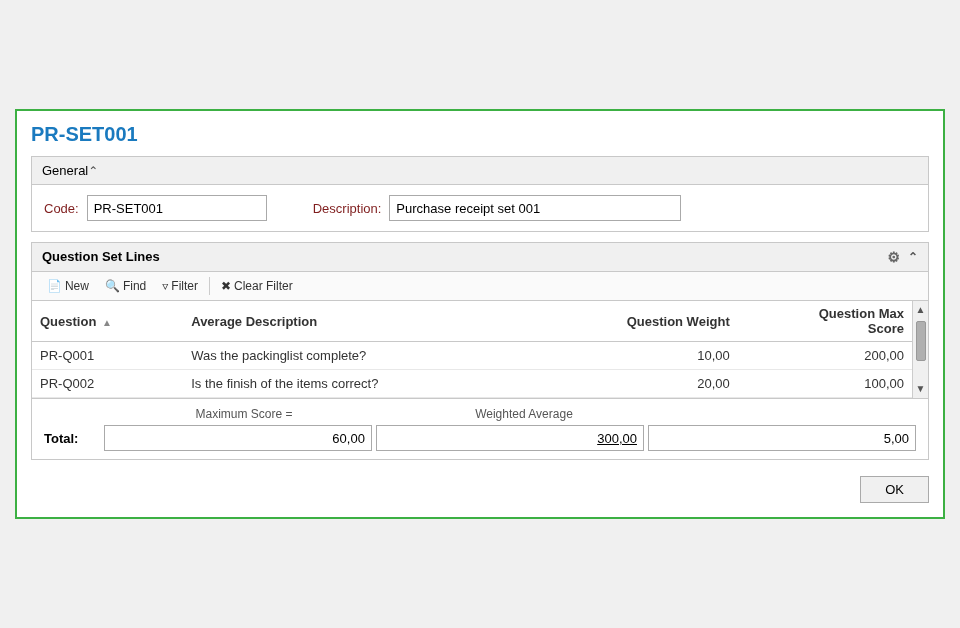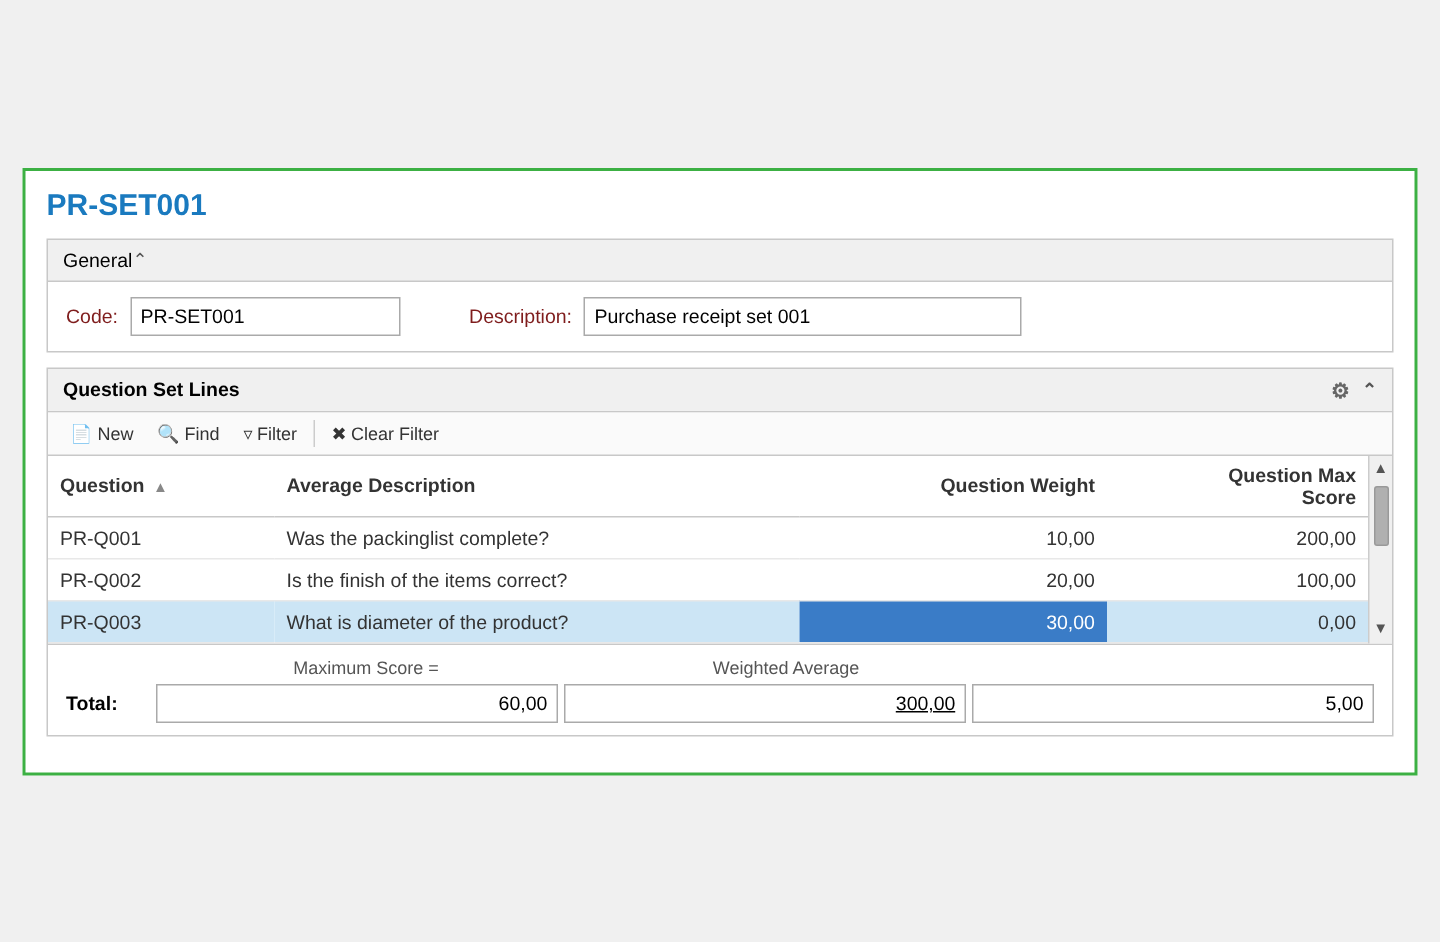--- a/index.html
+++ b/index.html
@@ -265,26 +265,20 @@
               <td>Was the packinglist complete?</td>
               <td class="right">10,00</td>
               <td class="right">200,00</td>
             </tr>
             <tr>
               <td>PR-Q002</td>
               <td>Is the finish of the items correct?</td>
               <td class="right">20,00</td>
               <td class="right">100,00</td>
             </tr>
-            <tr class="selected">
-              <td>PR-Q003</td>
-              <td>What is diameter of the product?</td>
-              <td class="right editable-cell">30,00</td>
-              <td class="right">0,00</td>
-            </tr>
           </tbody>
         </table>
       </div>
       <div class="scrollbar-area">
         <span class="scroll-arrow">▲</span>
         <div class="scroll-thumb"></div>
         <span class="scroll-arrow" style="margin-top:auto;">▼</span>
       </div>
     </div>
 
@@ -296,13 +290,16 @@
       </div>
       <div class="totals-row">
         <div class="total-label">Total:</div>
         <input type="text" class="total-input" style="width: 270px; padding-left: 48px;" value="60,00">
         <input type="text" class="total-input" style="width: 270px; margin-left: 4px; text-decoration: underline;" value="300,00">
         <input type="text" class="total-input" style="width: 270px; margin-left: 4px;" value="5,00">
       </div>
     </div>
   </div>
 
+  <div class="ok-row">
+    <button class="ok-btn">OK</button>
+  </div>
 </div>
 
 </body></html>

